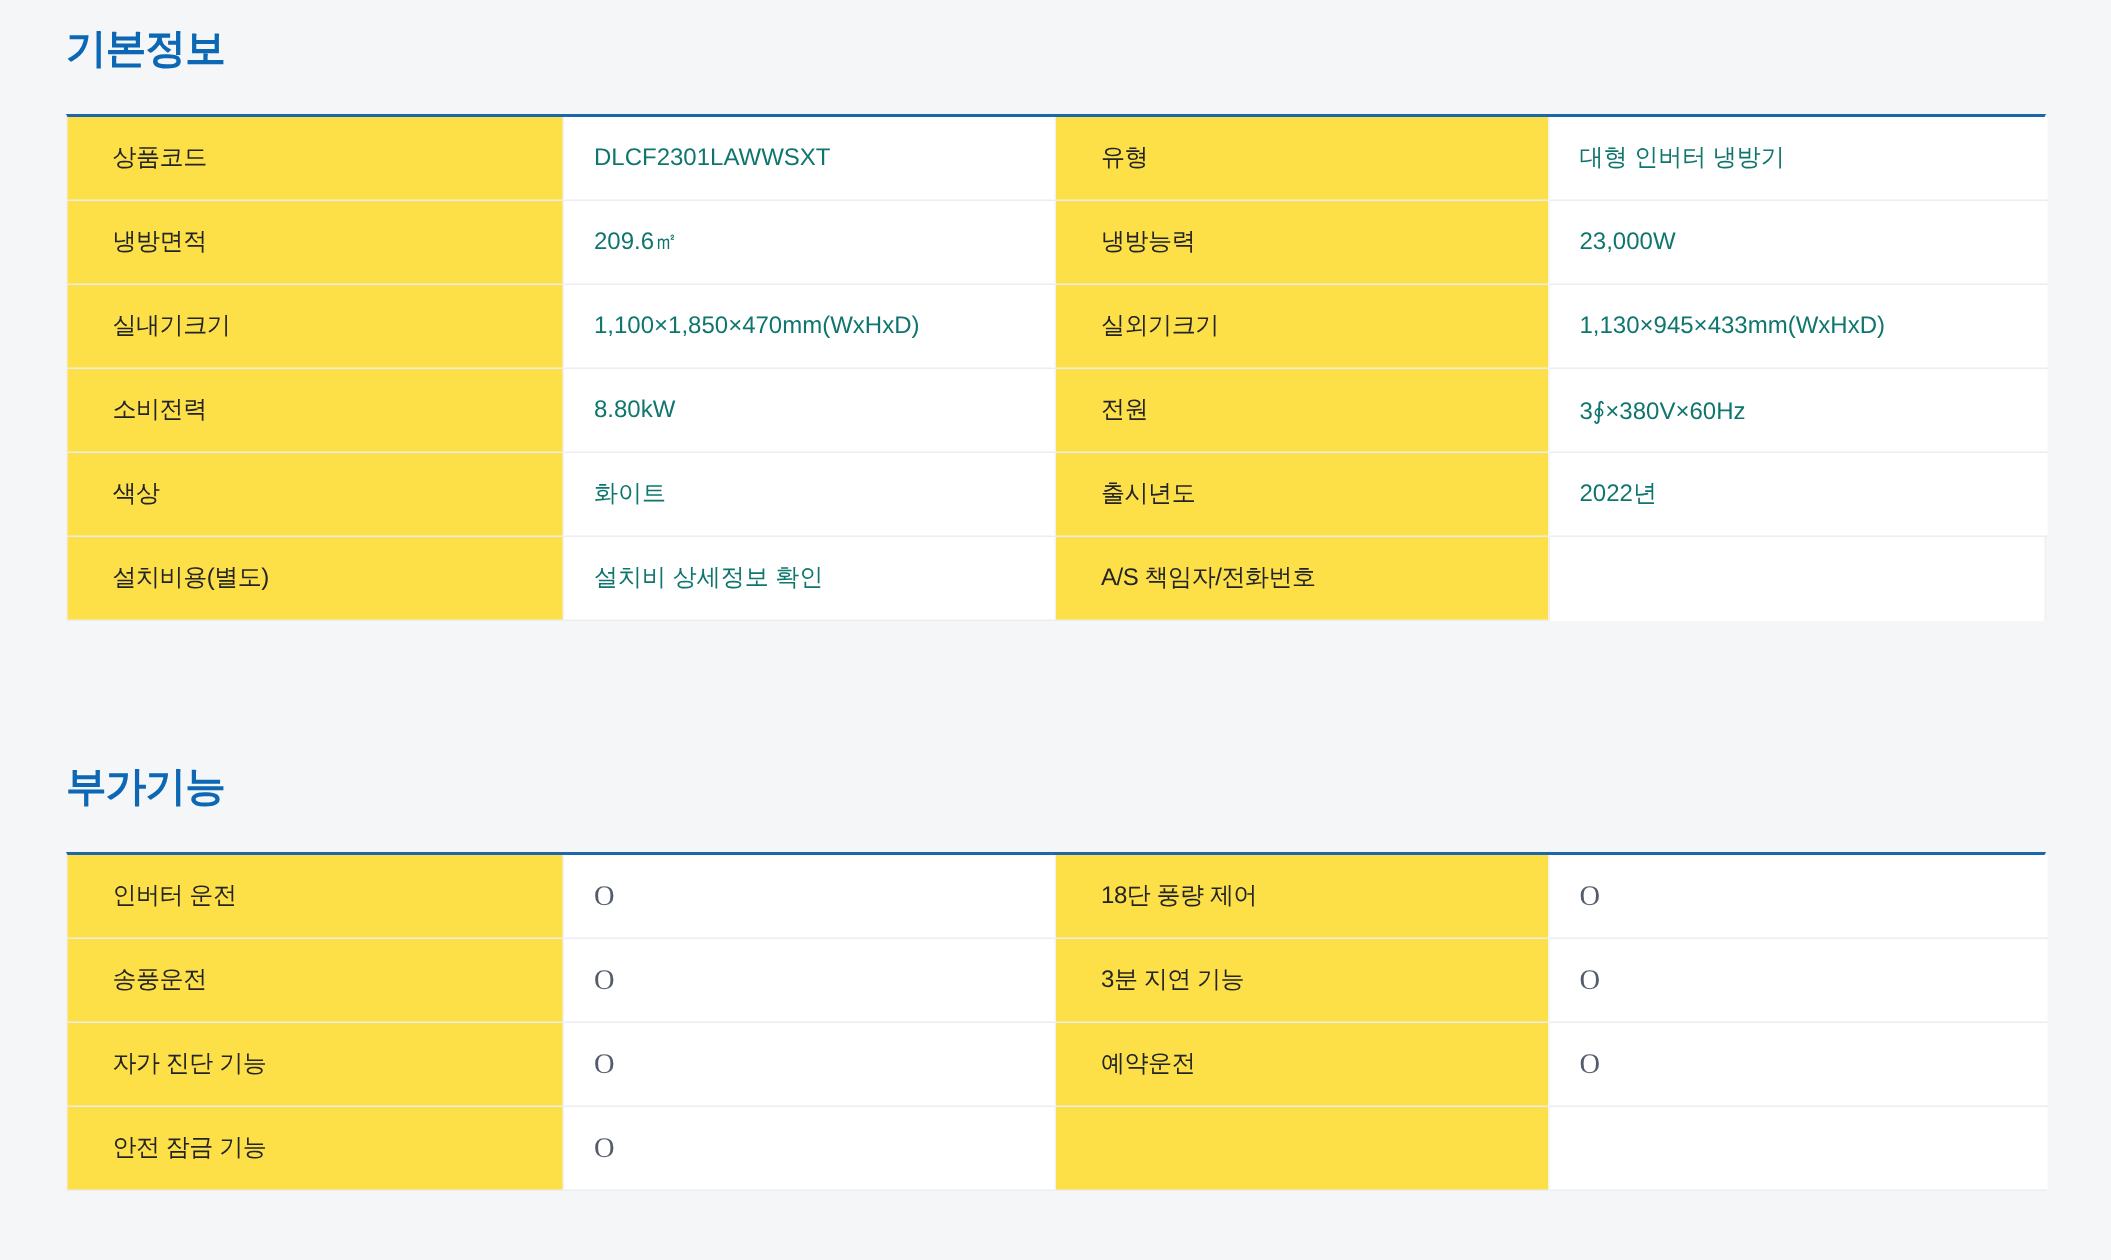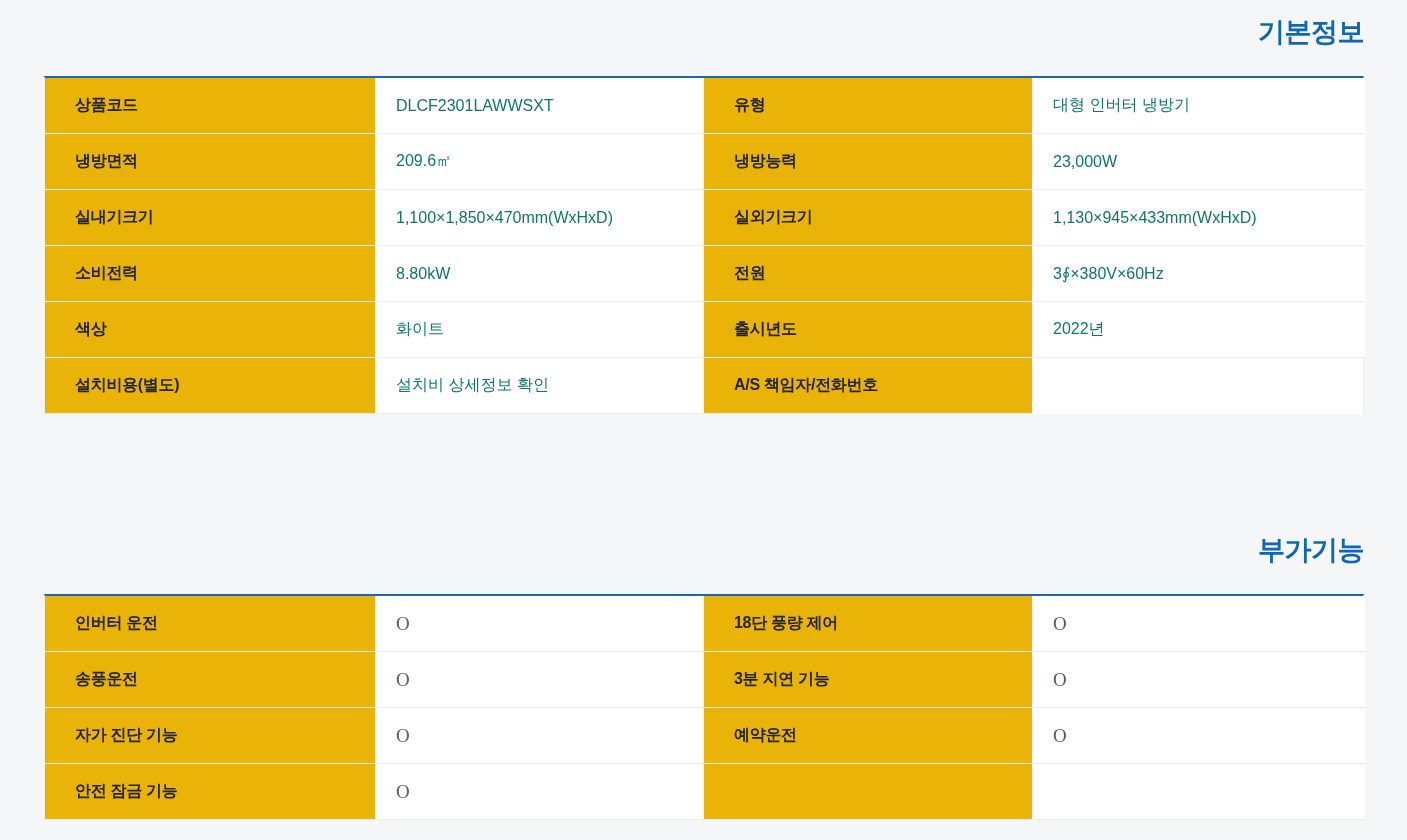--- a/index.html
+++ b/index.html
@@ -10,21 +10,20 @@
     padding:16px 43px 0 44px;
     color:#24262a;
   }
   .section-title {
     font-size:27px;
     font-weight:bold;
     color:#0c68b4;
     letter-spacing:-0.5px;
     line-height:32px;
     margin-bottom:28px;
-    text-align:right;
   }
   .spec-table {
     display:grid;
     grid-template-columns:331px 328px 329px 332px;
     width:1320px;
     border-top:2px solid #1b67a9;
     border-left:1px solid #eef0f3;
     border-right:1px solid #eef0f3;
     background:#ffffff;
   }
@@ -33,37 +32,37 @@
     display:flex;
     align-items:center;
     border-bottom:1px solid #ebedf0;
     border-right:1px solid #f0f2f4;
     font-size:16px;
     overflow:hidden;
     white-space:nowrap;
   }
   .cell:nth-child(4n) { border-right:none; }
   .cell.label {
-    background:#eab308;
+    background:#fde047;
     padding-left:30px;
-    font-weight:bold;
+    font-weight:normal;
     color:#222428;
     letter-spacing:-0.3px;
   }
   .cell.value {
     background:#ffffff;
     padding-left:20px;
     color:#0f766e;
   }
   .cell.value.o-val {
     font-family:"Liberation Serif","DejaVu Serif",serif;
     font-size:19px;
     color:#525c6b;
   }
-  .section-features { margin-top:120px; }
+  .section-features { margin-top:94px; }
 </style>
 </head>
 <body>
 
 <section>
   <h2 class="section-title">기본정보</h2>
 
   <div class="spec-table">
 
     <div class="cell label">상품코드</div>

